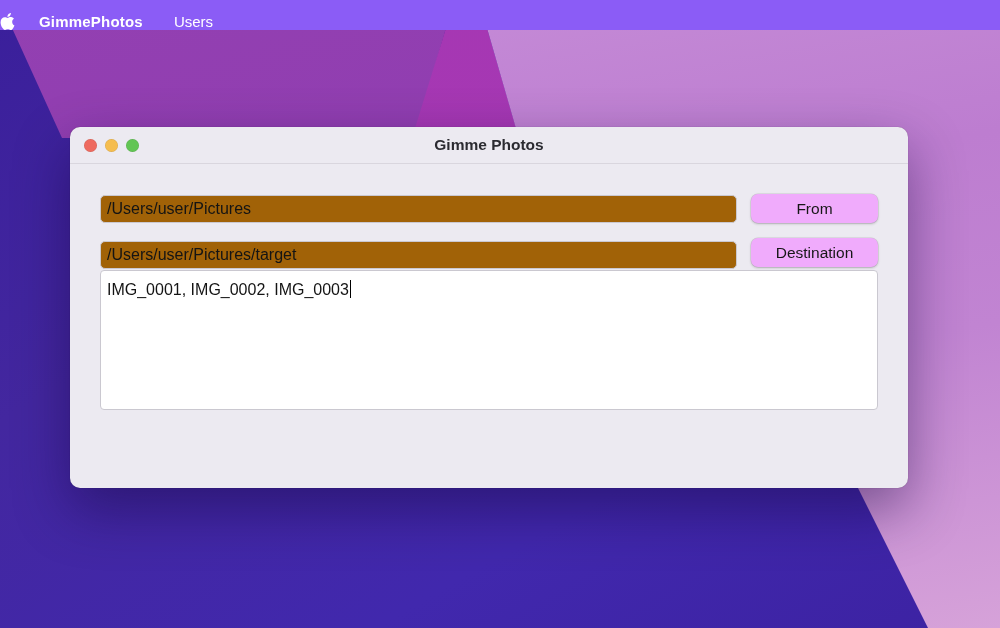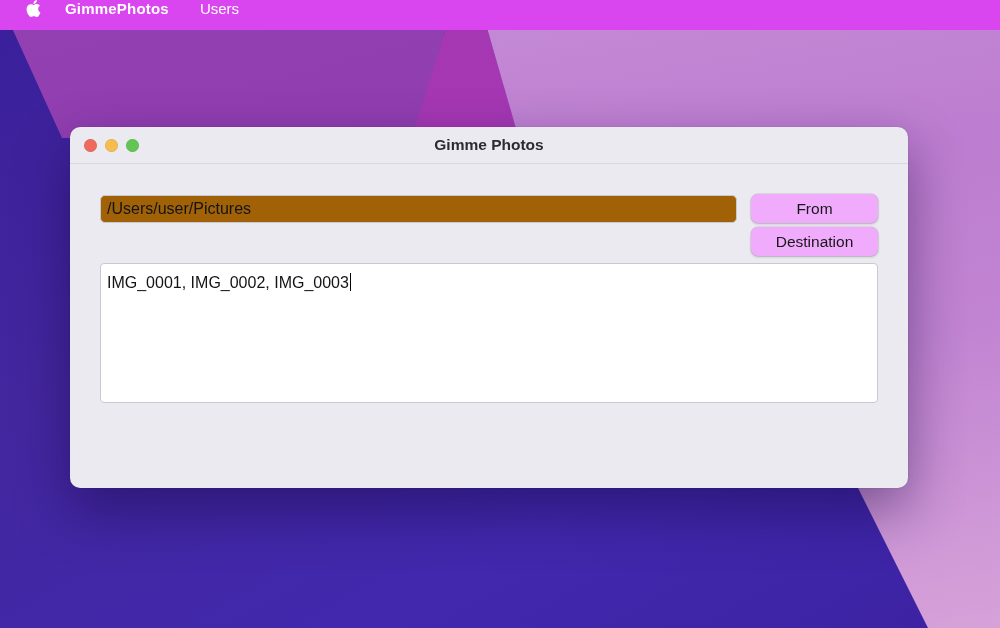--- a/index.html
+++ b/index.html
@@ -11,22 +11,22 @@
   .wall{position:absolute;inset:0;}
   .wall-base{background:linear-gradient(150deg,#3a1f9b 0%,#43279f 35%,#4128ad 70%,#3c22a2 100%);}
   .wall-purple{background:linear-gradient(165deg,#9340b2,#8a38ab);
     clip-path:polygon(12px 28px,446px 28px,414px 138px,62px 138px);}
   .wall-magenta{background:linear-gradient(180deg,#a637b3,#a23ab4);
     clip-path:polygon(446px 28px,487px 28px,519px 138px,412px 138px);}
   .wall-orchid{background:linear-gradient(170deg,#c78fd9 0%,#bd7dd0 38%,#c184d2 62%,#d6a2d9 100%);
     clip-path:polygon(487px 28px,1000px 28px,1000px 628px,928px 628px,848px 468px,517px 132px);}
 
   
-  .menu-bar{position:absolute;top:0;left:0;right:0;height:30px;background:#d946ef;
-    display:flex;align-items:flex-start;padding-left:26px;color:#fff;z-index:30;}
+  .menu-bar{position:absolute;top:0;left:0;right:0;height:30px;background:#8b5cf6;
+    display:flex;align-items:flex-end;color:#fff;z-index:30;}
   .apple-wrap{display:flex;align-items:center;margin-right:24px;cursor:default;}
   .apple-wrap svg{display:block;height:17px;width:15px;fill:#ffffff;}
   .menu-app{font-weight:bold;font-size:15px;margin-right:31px;letter-spacing:.2px;}
   .menu-item{font-size:15px;}
 
   
   .app-window{position:absolute;left:70px;top:127px;width:838px;height:361px;
     background:#ECEAF1;border-radius:10px;z-index:20;
     box-shadow:0 0 1px rgba(0,0,0,.35),0 22px 55px rgba(20,5,60,.45);}
   .titlebar{position:relative;height:36px;border-bottom:1px solid #d9d6de;
@@ -42,24 +42,24 @@
     border-radius:5px;font-family:"Liberation Sans",sans-serif;font-size:16px;color:#141414;
     padding:0 6px;outline:none;}
   .input-from{left:30px;top:68px;width:637px;height:28px;}
   .input-dest{left:30px;top:114px;width:637px;height:28px;}
 
   .push-btn{position:absolute;box-sizing:border-box;background:#f0abfc;border:none;border-radius:7px;
     font-family:"Liberation Sans",sans-serif;font-size:15.5px;color:#171717;
     box-shadow:0 0 0 .5px rgba(0,0,0,.12),0 1px 2.5px rgba(0,0,0,.22);
     display:flex;align-items:center;justify-content:center;cursor:default;}
   .btn-from{left:681px;top:67px;width:127px;height:29px;}
-  .btn-dest{left:681px;top:100px;width:127px;height:29px;}
+  .btn-dest{left:681px;top:111px;width:127px;height:29px;}
   .btn-copy{left:29px;top:305px;width:118px;height:28px;}
 
-  .files-box{position:absolute;left:30px;top:136px;width:778px;height:140px;box-sizing:border-box;
+  .files-box{position:absolute;left:30px;top:143px;width:778px;height:140px;box-sizing:border-box;
     background:#fff;border:1px solid #cac8d0;border-radius:4px;padding:8px 6px;
     font-size:16px;color:#141414;line-height:21px;cursor:text;}
   .caret{display:inline-block;width:1.5px;height:18px;background:#000;
     vertical-align:-3px;margin-left:1px;}
 </style>
 </head>
 <body>
 
 <div class="stage">
 
@@ -85,20 +85,21 @@
         <span class="light yellow"></span>
         <span class="light green"></span>
       </div>
       <span class="window-title">Gimme Photos</span>
     </div>
 
     <input class="field input-from" type="text" value="/Users/user/Pictures" style="">
 
     <button class="push-btn btn-from">From</button>
 
+    <input class="field input-dest" type="text" value="/Users/user/Pictures/target" style="">
 
     <button class="push-btn btn-dest">Destination</button>
 
     <div class="files-box"><span>IMG_0001, IMG_0002, IMG_0003</span><span class="caret"></span></div>
 
   </div>
 
 </div>
 
 </body></html>

